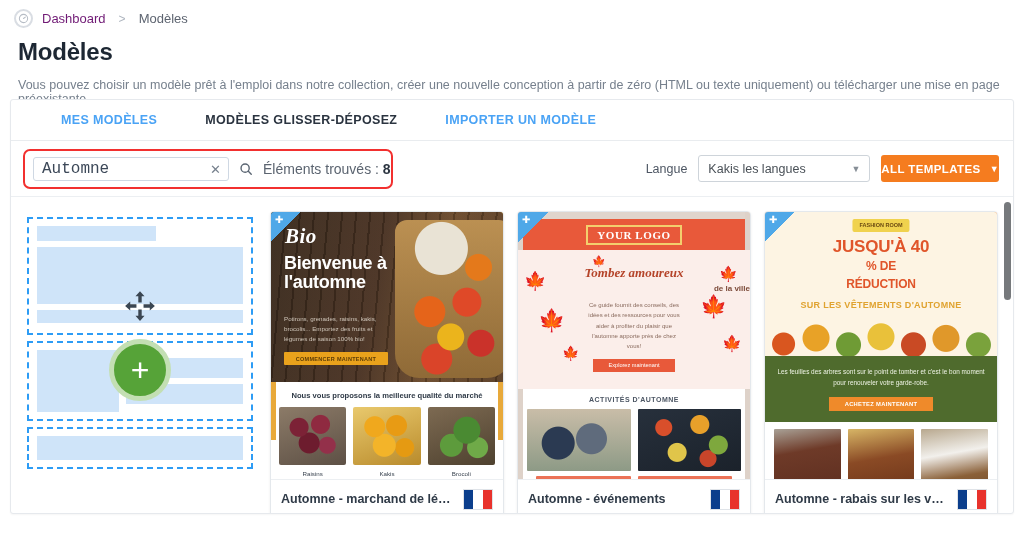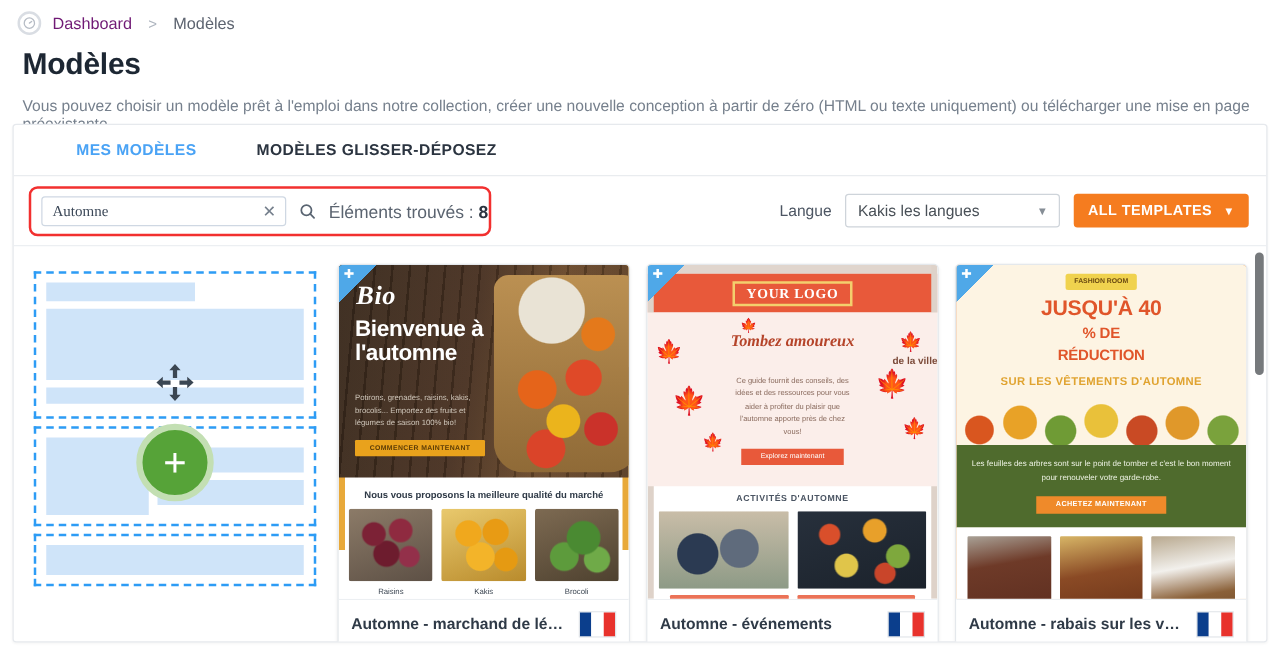--- a/index.html
+++ b/index.html
@@ -67,22 +67,22 @@
     display:flex; align-items:center; padding-left:8px; gap:10px;
     background:#fff;
   }
   .search-box {
     position:relative; width:196px; height:24px;
     border:1px solid #cfd8e3; border-radius:3px;
     background:#fff; display:flex; align-items:center;
   }
   .search-box input {
     border:0; outline:none; width:100%; height:100%;
-    font-size:12px; color:#3c4858; padding:0 22px 0 8px;
-    font-family:Liberation Serif, serif; background:transparent;
+    font-size:16px; color:#3c4858; padding:0 22px 0 8px;
+    font-family:Liberation Mono, monospace; background:transparent;
   }
   .clear-x {
     position:absolute; right:7px; top:50%; transform:translateY(-50%);
     font-size:13px; color:#76808d; cursor:pointer; line-height:1;
   }
   .mag { color:#5a6572; display:flex; align-items:center; }
   .found-text { font-size:14px; color:#5b6470; white-space:nowrap; }
   .found-text b { color:#2b3440; }
 
   .toolbar-right {
@@ -91,21 +91,21 @@
   .lang-label { font-size:12.5px; color:#4d5663; }
   .lang-select {
     width:172px; height:27px; border:1px solid #ced4da; border-radius:3px;
     display:flex; align-items:center; justify-content:space-between;
     padding:0 9px; font-size:12.5px; color:#495057; background:#fff;
     cursor:pointer;
   }
   .chev { font-size:9px; color:#868e96; }
   .all-tpl-btn {
     height:27px; background:#f57c1f; color:#fff; border-radius:3px;
-    display:flex; align-items:center; gap:9px; padding:0 11px;
+    display:flex; align-items:center; gap:9px; padding:0 0;
     font-size:11.5px; font-weight:bold; letter-spacing:0.4px; cursor:pointer;
   }
   .all-tpl-btn .chev { color:#fff; font-size:9px; }
 
   
   .grid-scroll {
     flex:1; overflow:hidden; position:relative;
     padding:14px 12px 0 12px; display:flex; gap:13px;
   }
   .card {
@@ -367,20 +367,21 @@
   </div>
 
   <div class="page-title">Modèles</div>
   <div class="page-desc">Vous pouvez choisir un modèle prêt à l'emploi dans notre collection, créer une nouvelle conception à partir de zéro (HTML ou texte uniquement) ou télécharger une mise en page préexistante.</div>
 
   <div class="panel">
 
     <div class="tabs">
       <div class="tab">MES MODÈLES</div>
       <div class="tab active">MODÈLES GLISSER-DÉPOSEZ</div>
+      <div class="tab">IMPORTER UN MODÈLE</div>
     </div>
 
     <div class="toolbar">
 
       <div class="search-wrap">
         <div class="search-box">
           <input type="text" value="Automne" style="">
           <span class="clear-x">✕</span>
         </div>
         <span class="mag">

